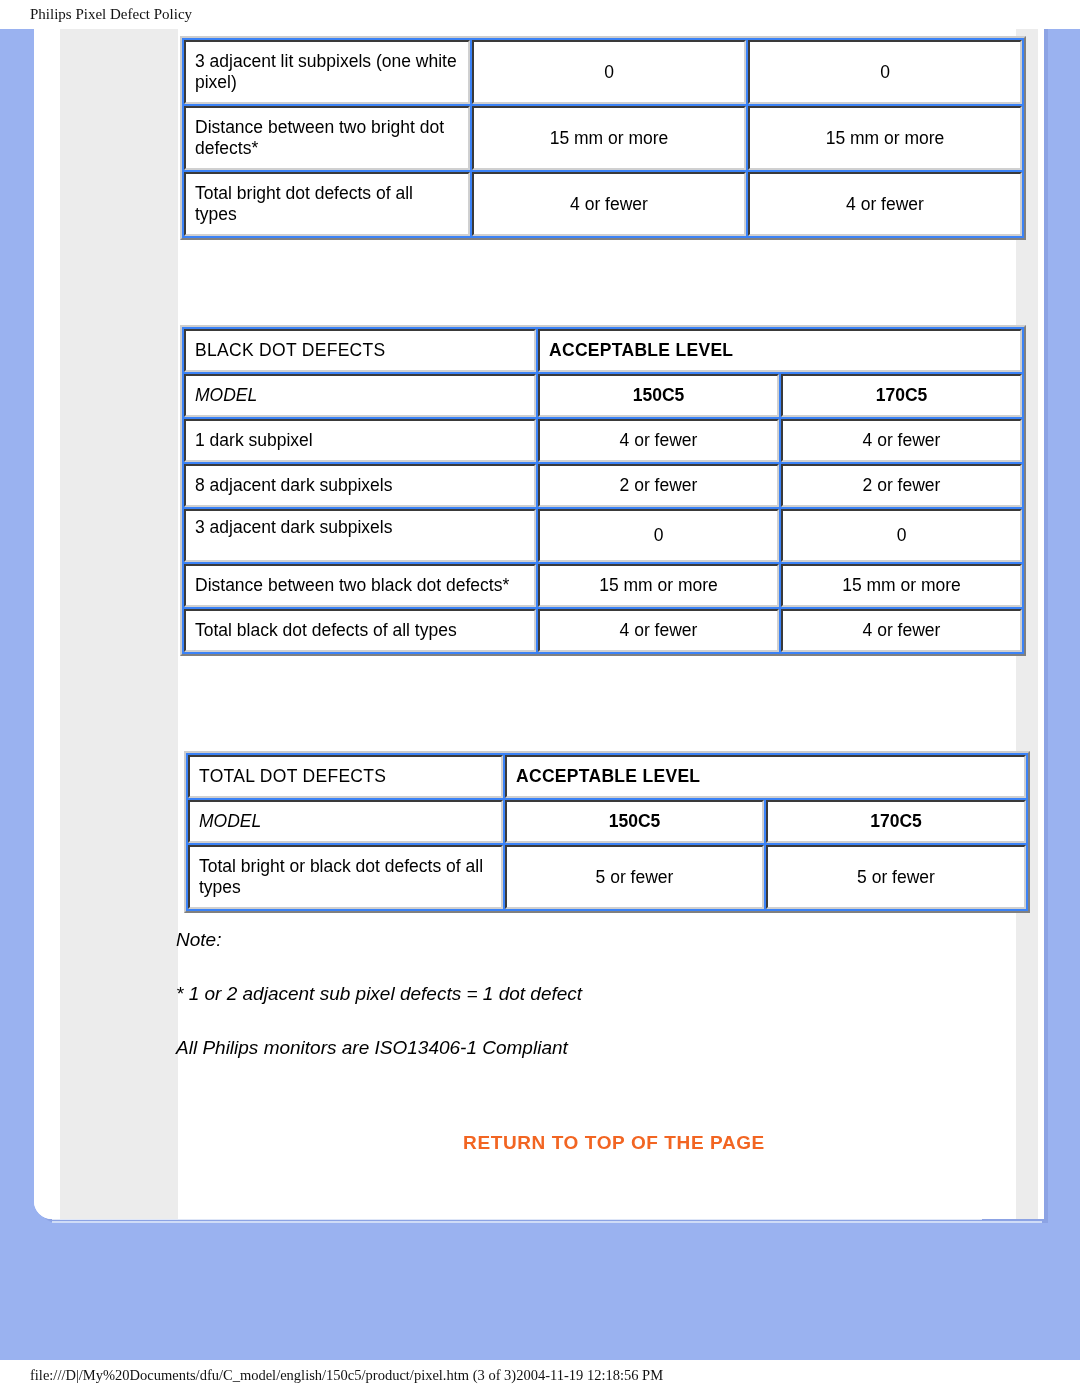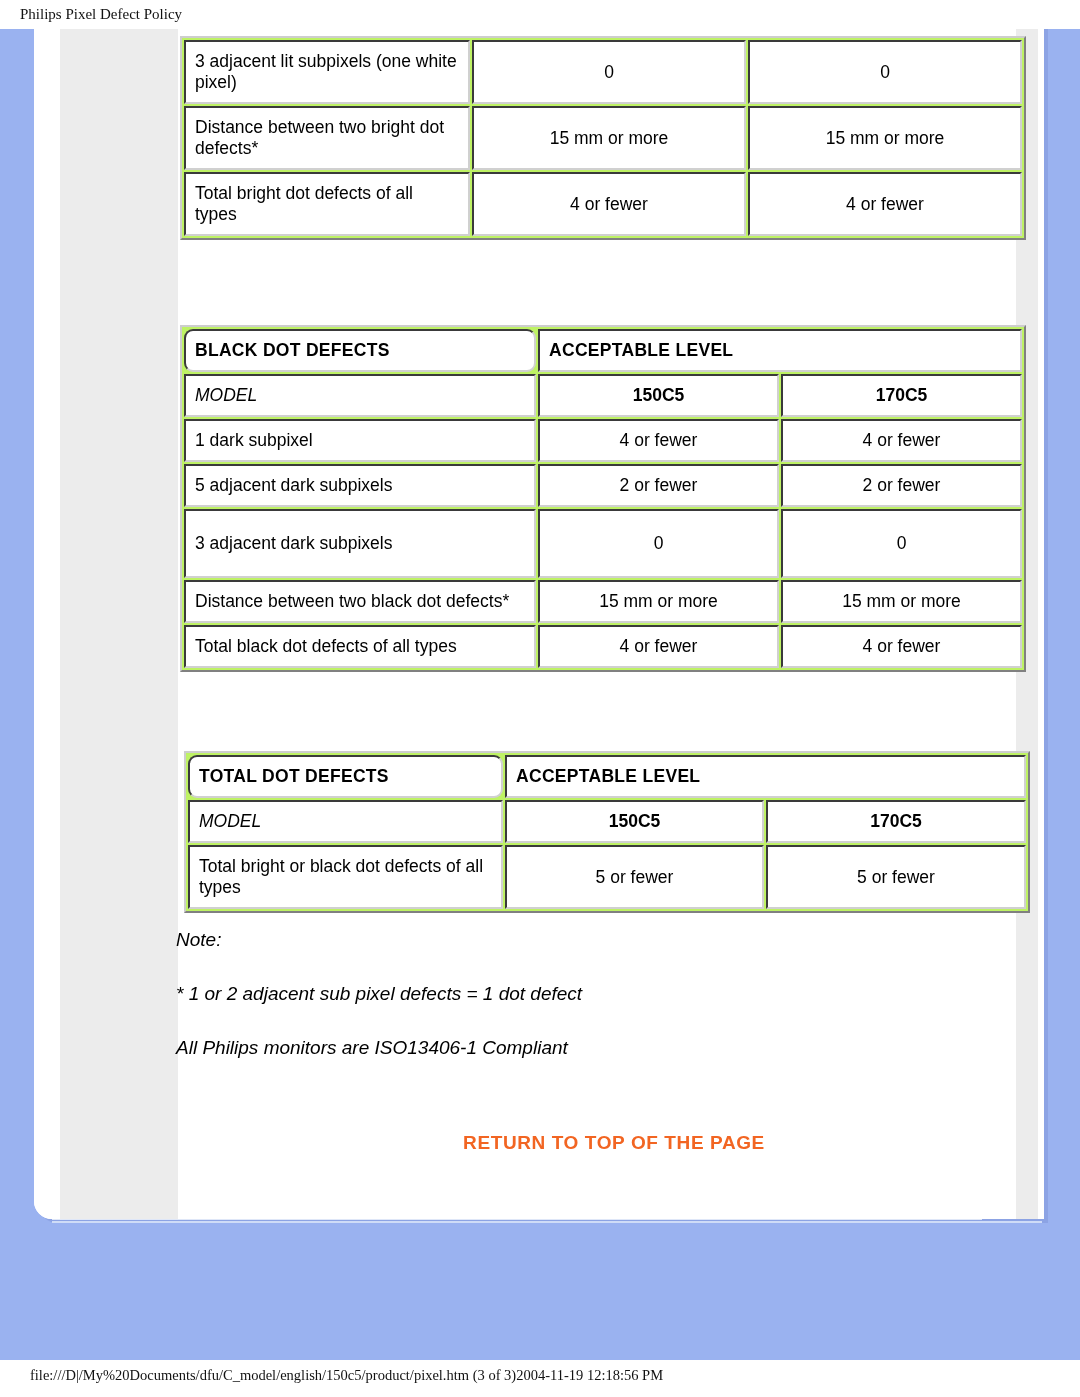--- a/index.html
+++ b/index.html
@@ -17,21 +17,21 @@
   }
 
   
   .print-header {
     position: absolute;
     left: 0; top: 0;
     width: 1080px;
     height: 29px;
     background: #ffffff;
     box-sizing: border-box;
-    padding-left: 20px;
+    padding-left: 30px;
     font-family: "Liberation Serif", serif;
     font-size: 15px;
     color: #111111;
     line-height: 29px;
     white-space: nowrap;
   }
   .print-footer {
     position: absolute;
     left: 0; top: 1360px;
     width: 902px;
@@ -115,21 +115,21 @@
     position: absolute;
     left: 144px; top: 29px;
     width: 838px;
     height: 1190px;
   }
 
   
   table.defects {
     border-collapse: separate;
     border-spacing: 2px;
-    background: #bef264;
+    background: #3b82f6;
     border: 2px solid;
     border-color: #cdcdcd #808080 #808080 #cdcdcd;
     font-family: "Liberation Sans", sans-serif;
     table-layout: fixed;
   }
   table.defects td {
     border: 2px solid;
     border-color: #3a3a3a #d0d0d0 #d0d0d0 #3a3a3a;
     padding: 9px 9px;
     font-size: 17.5px;
@@ -139,26 +139,25 @@
   }
   td.lbl { text-align: left; }
   td.val { text-align: center; }
   td.yellow { background: #ffff80; }
   td.cyan   { background: #ccffff; margin-left: 28px; }
   td.pink   { background: #fbd3f5; }
   td.white  { background: #ffffff; }
   td.hdr-black {
     background: #000000;
     color: #ffffff;
-    font-weight: bold;
+    font-weight: normal;
     font-size: 18px;
     letter-spacing: 0.3px;
     padding-top: 11px;
     padding-bottom: 11px;
-    border-radius: 9px;
   }
   td.hdr-navy {
     background: #000033;
     color: #ffffff;
     font-weight: bold;
     font-size: 18px;
     letter-spacing: 0.3px;
     padding-top: 11px;
     padding-bottom: 11px;
     margin-left: 10px;
@@ -267,26 +266,26 @@
         <td class="model white">MODEL</td>
         <td class="modelval white">150C5</td>
         <td class="modelval white">170C5</td>
       </tr>
       <tr>
         <td class="lbl cyan">1 dark subpixel</td>
         <td class="val cyan">4 or fewer</td>
         <td class="val cyan">4 or fewer</td>
       </tr>
       <tr>
-        <td class="lbl white">5 adjacent dark subpixels</td>
+        <td class="lbl white">8 adjacent dark subpixels</td>
         <td class="val white">2 or fewer</td>
         <td class="val white">2 or fewer</td>
       </tr>
       <tr>
-        <td class="lbl cyan" style="padding-top:22px;padding-bottom:22px">3 adjacent dark subpixels</td>
+        <td class="lbl cyan" style="padding-top:6px;padding-bottom:22px">3 adjacent dark subpixels</td>
         <td class="val cyan">0</td>
         <td class="val cyan">0</td>
       </tr>
       <tr>
         <td class="lbl white">Distance between two black dot defects*</td>
         <td class="val white">15 mm or more</td>
         <td class="val white">15 mm or more</td>
       </tr>
       <tr>
         <td class="lbl cyan">Total black dot defects of all types</td>

